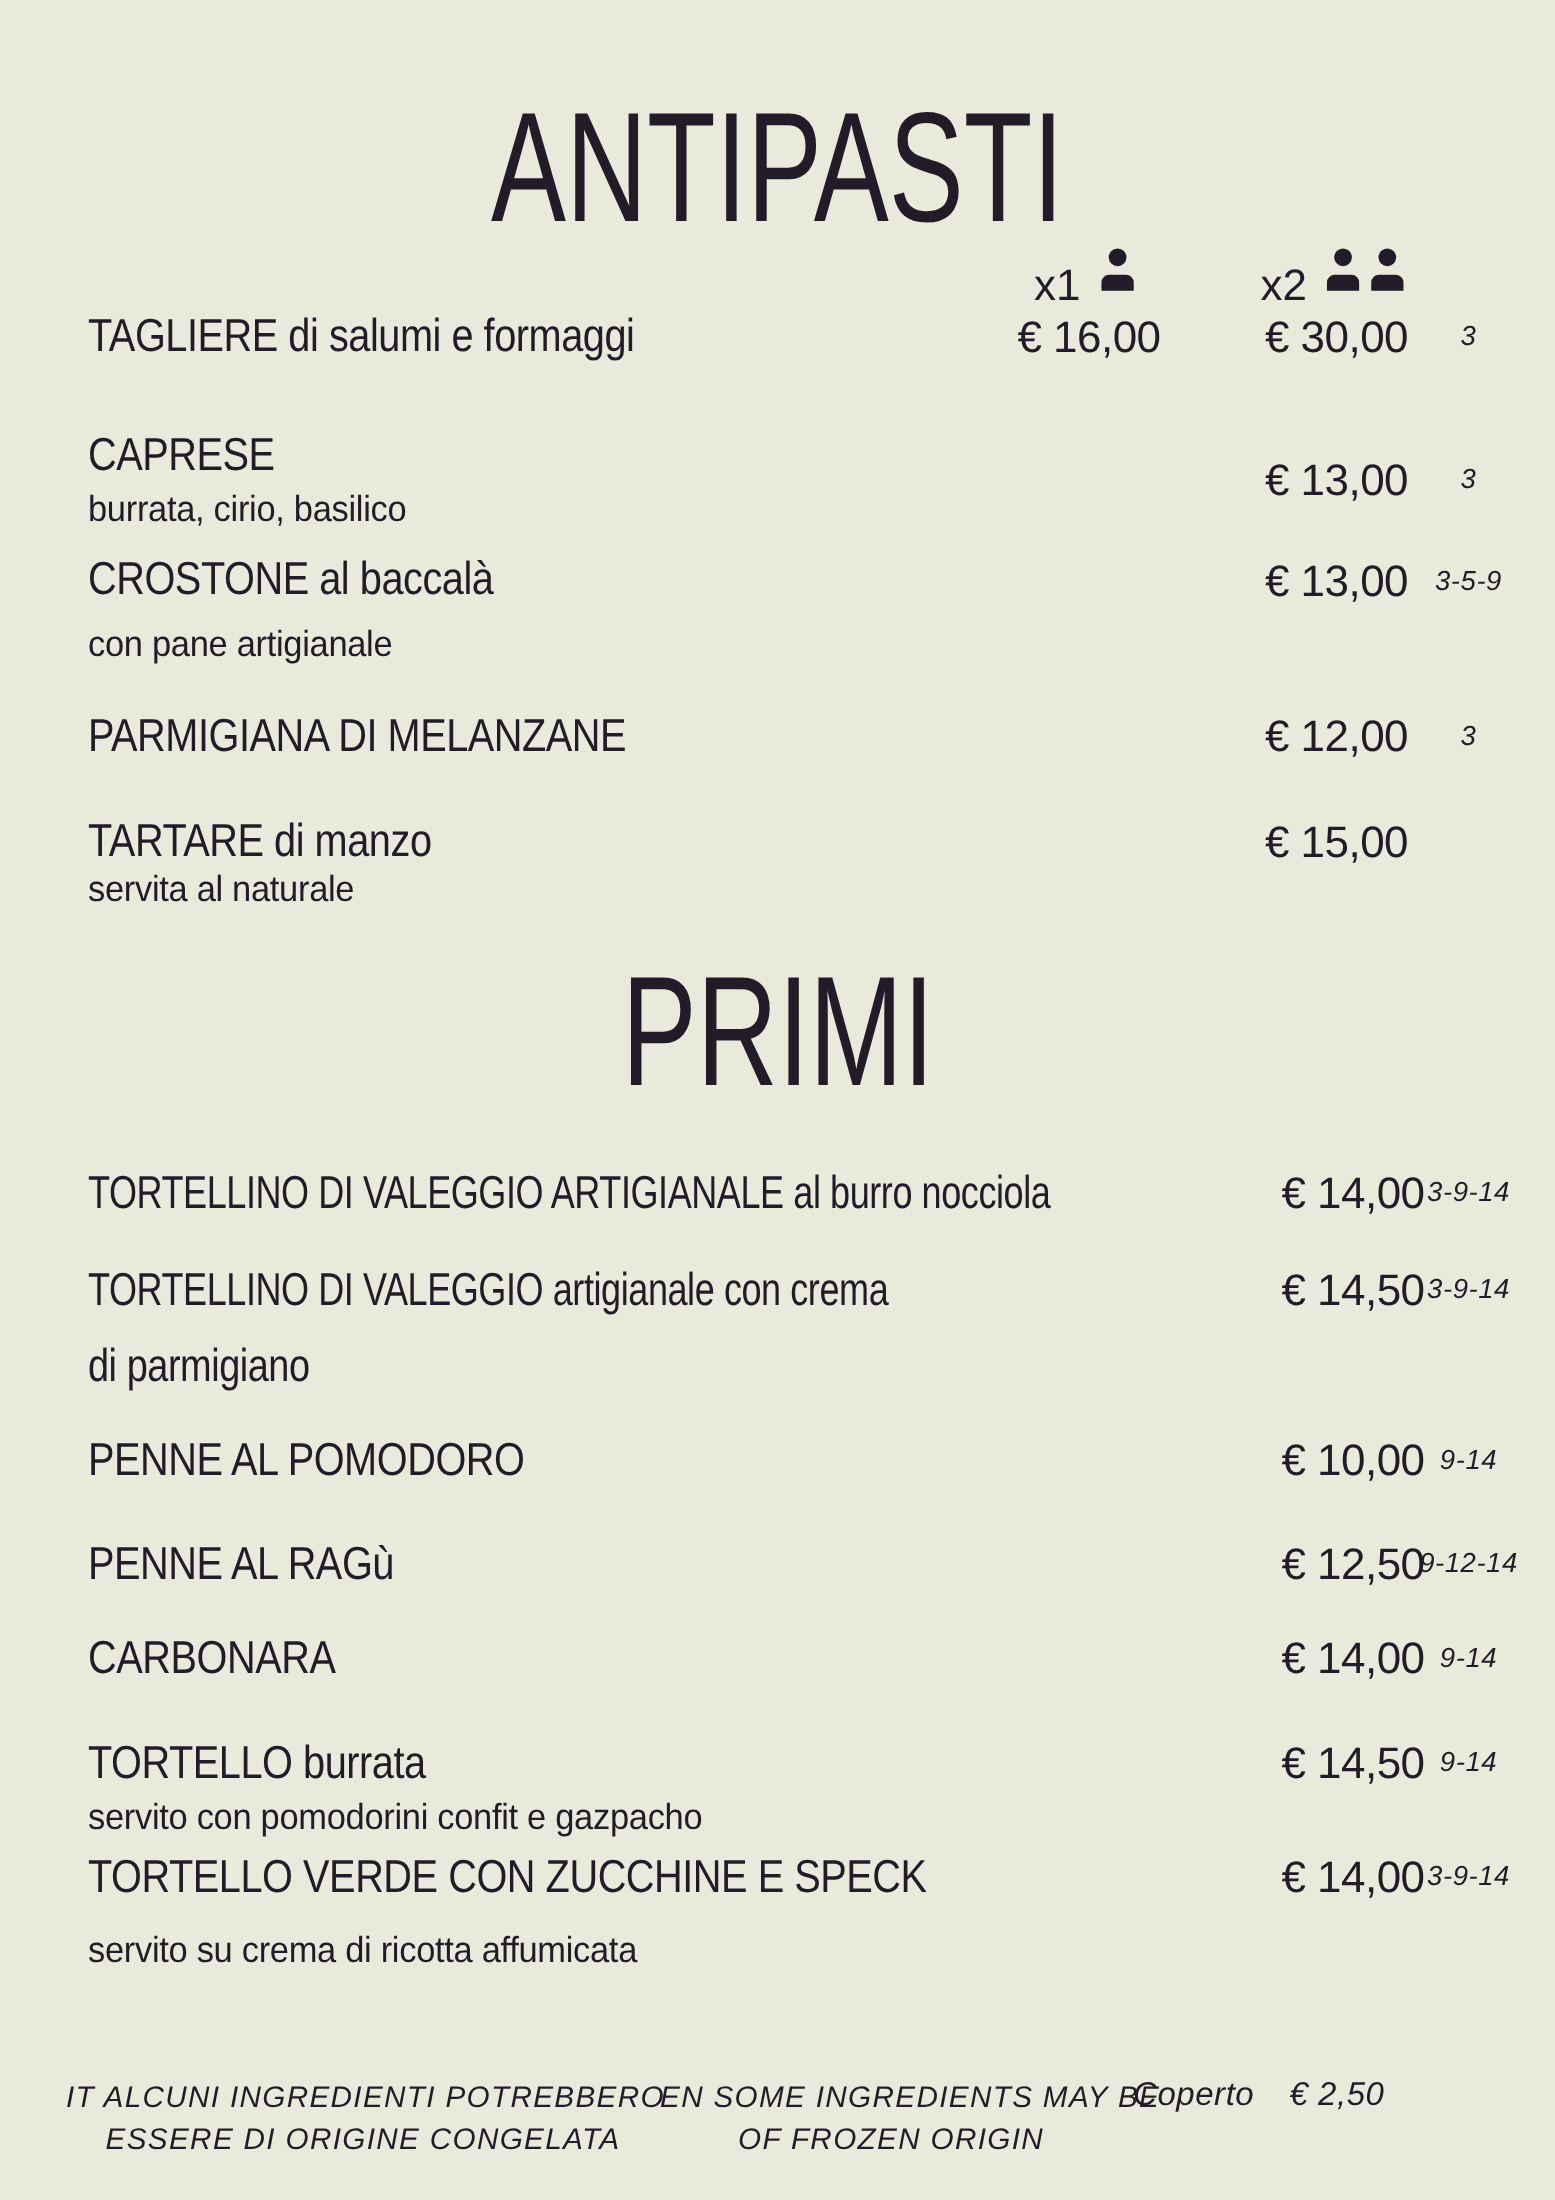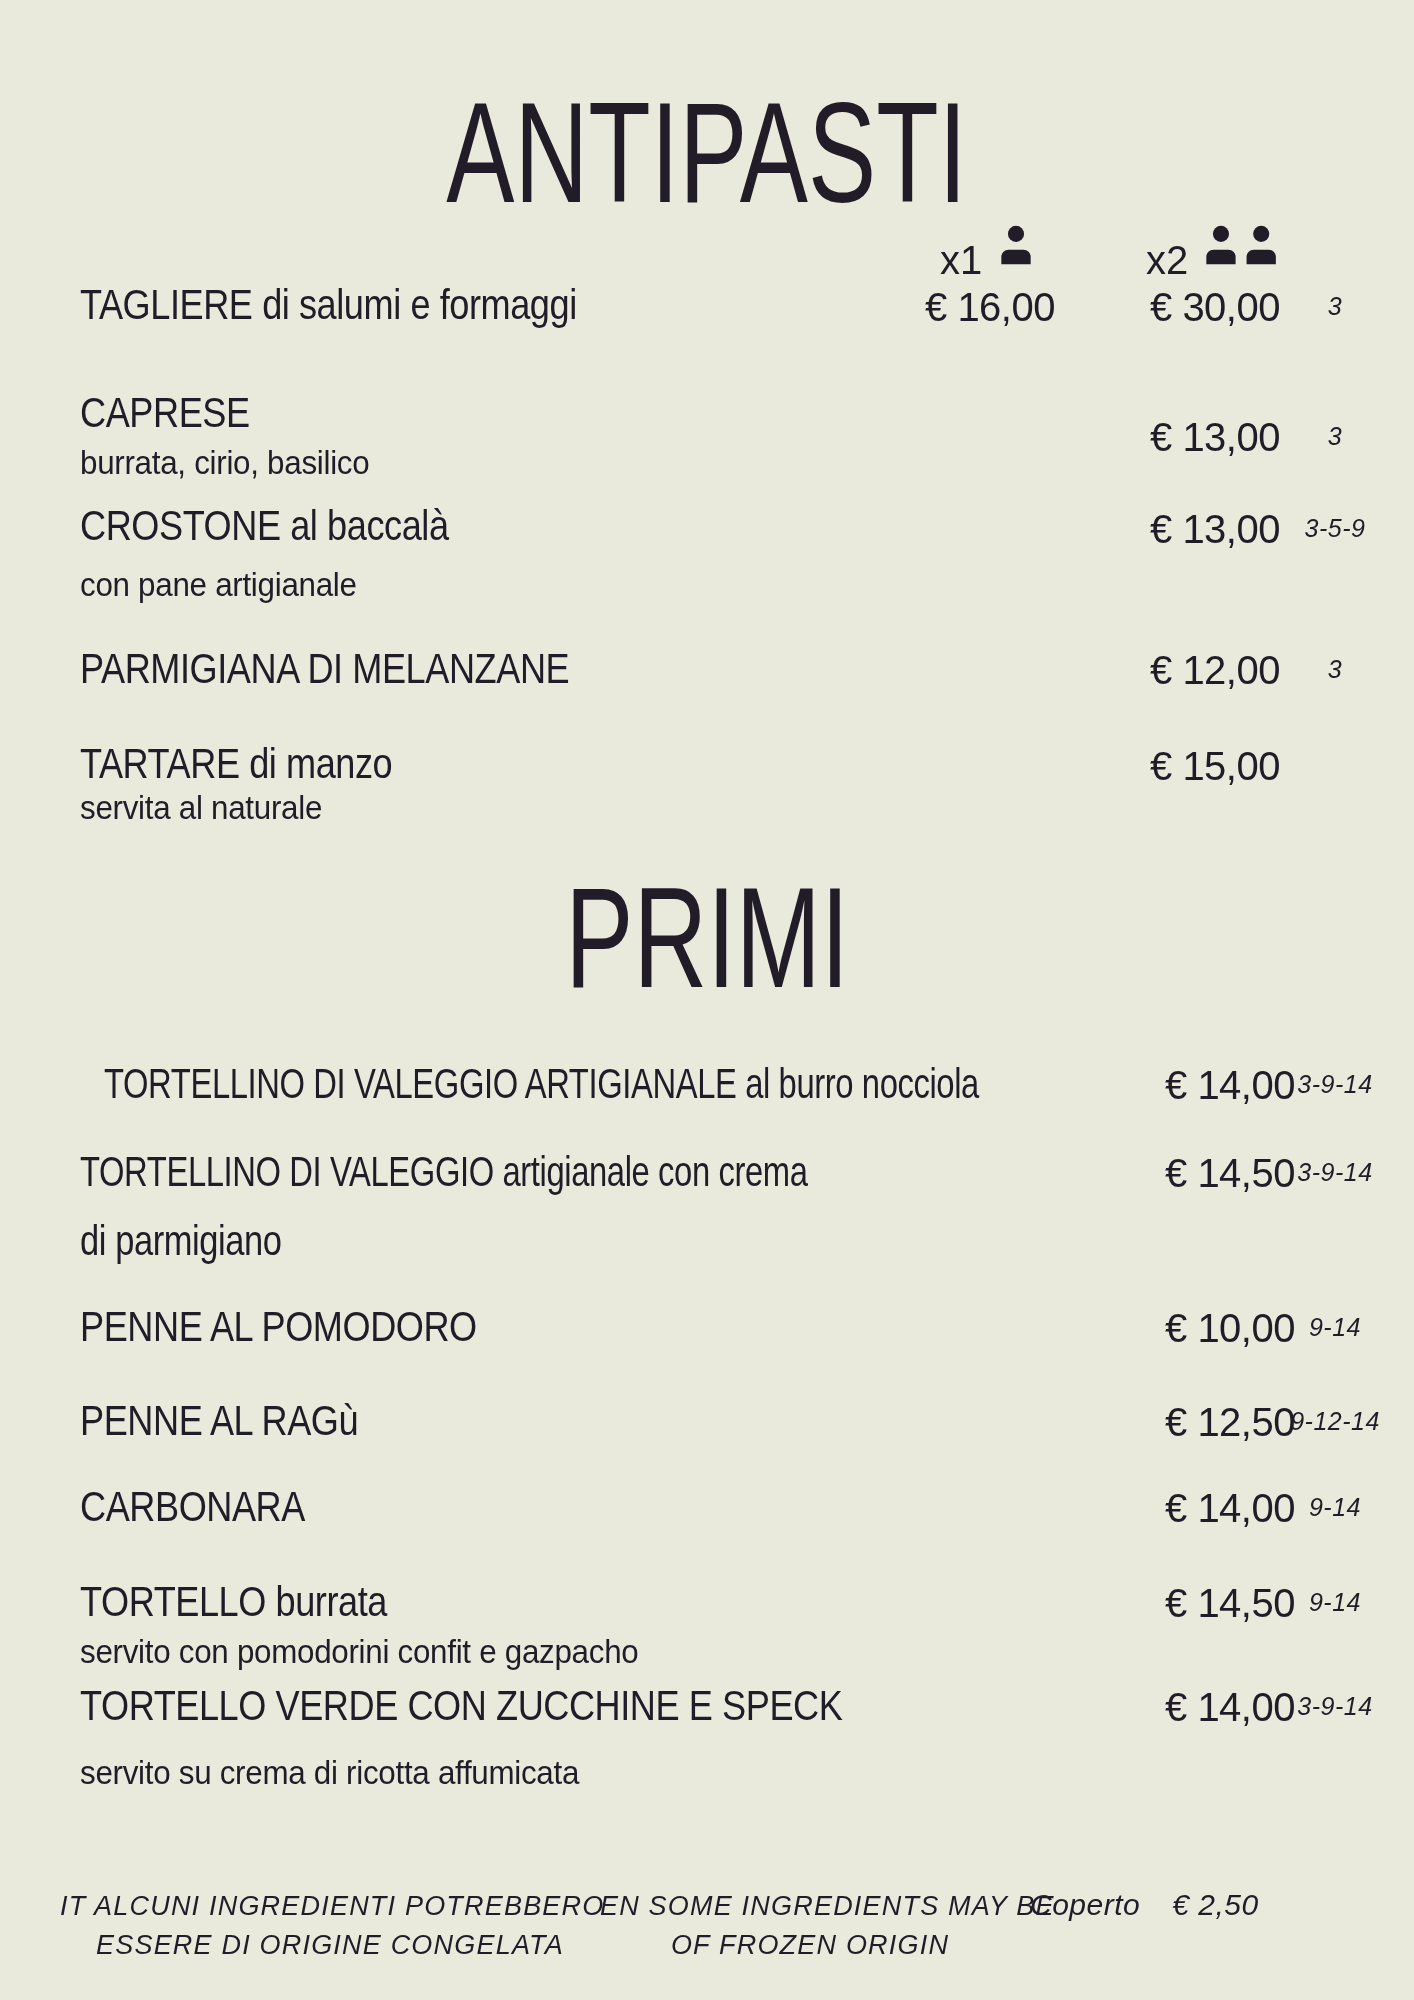--- a/index.html
+++ b/index.html
@@ -103,21 +103,21 @@
   </div>
   <div class="abs desc" style="left:80px;top:791px;">
     <span class="tx">servita al naturale</span>
   </div>
   <div class="abs price col-x2" style="top:746px;">€ 15,00</div>
 
   <div class="abs section-title" style="top:867px;">
     <span class="tx">PRIMI</span>
   </div>
 
-  <div class="abs title" style="left:80px;top:1063px;margin-left:24px;">
+  <div class="abs title" style="left:80px;top:1063px;">
     <span class="tx narrow">TORTELLINO DI VALEGGIO ARTIGIANALE al burro nocciola</span>
   </div>
   <div class="abs price col-primi" style="top:1065px;">€ 14,00</div>
   <div class="abs allergen" style="top:1072px;">3-9-14</div>
 
   <div class="abs title" style="left:80px;top:1151px;">
     <span class="tx narrow">TORTELLINO DI VALEGGIO artigianale con crema</span>
   </div>
   <div class="abs title" style="left:80px;top:1220px;">
     <span class="tx mid">di parmigiano</span>

